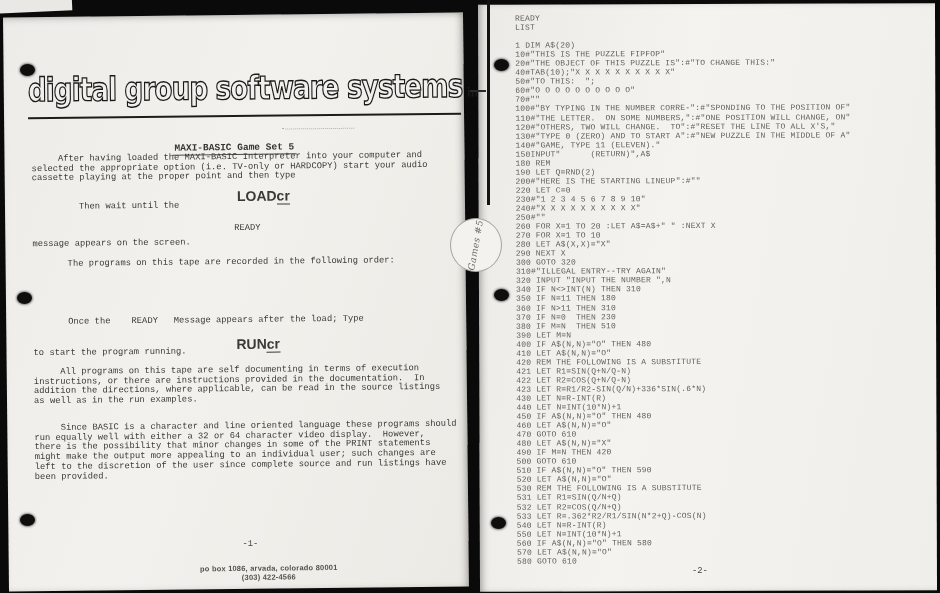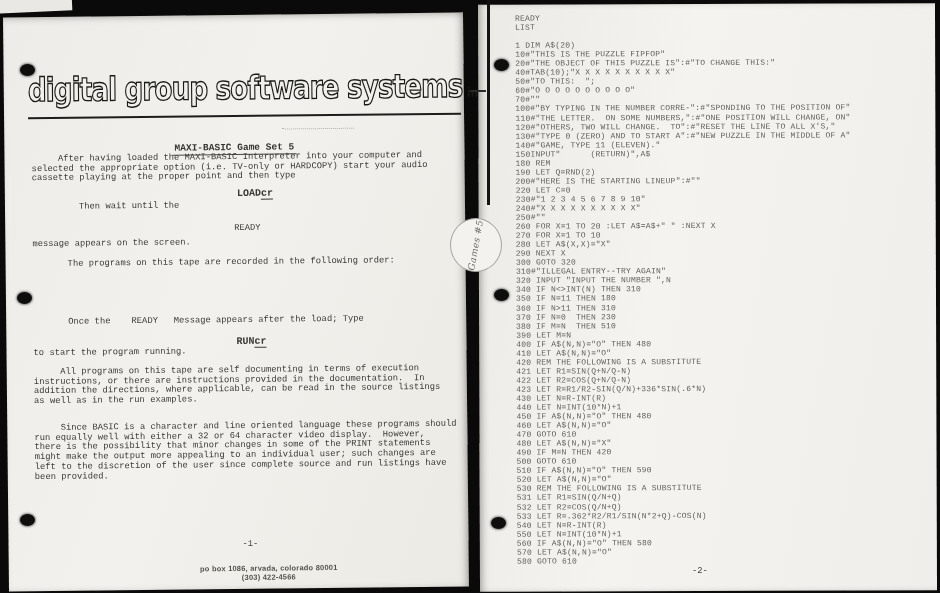--- a/index.html
+++ b/index.html
@@ -30,21 +30,21 @@
          font-weight:bold;font-size:28px;letter-spacing:-1px;color:#f1f0ec;
          -webkit-text-stroke:1.2px #191917;transform:scale(.94,1.16);transform-origin:left top;
          white-space:nowrap;}
   .brand .inc{font-size:11px;letter-spacing:0;color:#1b1b19;-webkit-text-stroke:0;
               margin-left:5px;}
   .brand-rule{position:absolute;left:24px;top:100px;width:433px;height:2px;background:#1c1c1a;}
   .title{position:absolute;left:0;top:122px;width:100%;text-align:center;}
   .title span{font-family:"Liberation Mono",monospace;font-size:9.5px;font-weight:bold;
               color:#363532;border-bottom:1px solid #4a4946;padding:0 2px 1px 2px;}
   .smudge{position:absolute;left:278px;top:114px;width:72px;border-top:1.5px dotted #b3b0a9;}
-  .cmd{font-family:Liberation Mono, monospace;font-size:10px;font-weight:bold;color:#3a3936;}
+  .cmd{font-family:Liberation Sans, sans-serif;font-size:14px;font-weight:bold;color:#3a3936;}
   .cmd .cr{border-bottom:1px solid #3a3936;}
   .footer-addr{font-family:"Liberation Sans",sans-serif;font-size:7.5px;font-weight:bold;
                color:#55534e;text-align:center;line-height:9px;letter-spacing:.2px;}
   .listing{font-family:"Liberation Mono",monospace;font-size:8px;line-height:9.05px;
            color:#54524e;letter-spacing:.2px;opacity:.92;}
   .pgnum{font-family:"Liberation Mono",monospace;font-size:8.8px;color:#45443f;}
   .edge-line{position:absolute;left:487px;top:0;width:3px;height:205px;background:#131312;z-index:2;}
   .dash-mark{position:absolute;left:470px;top:90px;width:16px;height:2px;background:#2a2a28;z-index:2;}
 </style>
 </head>

